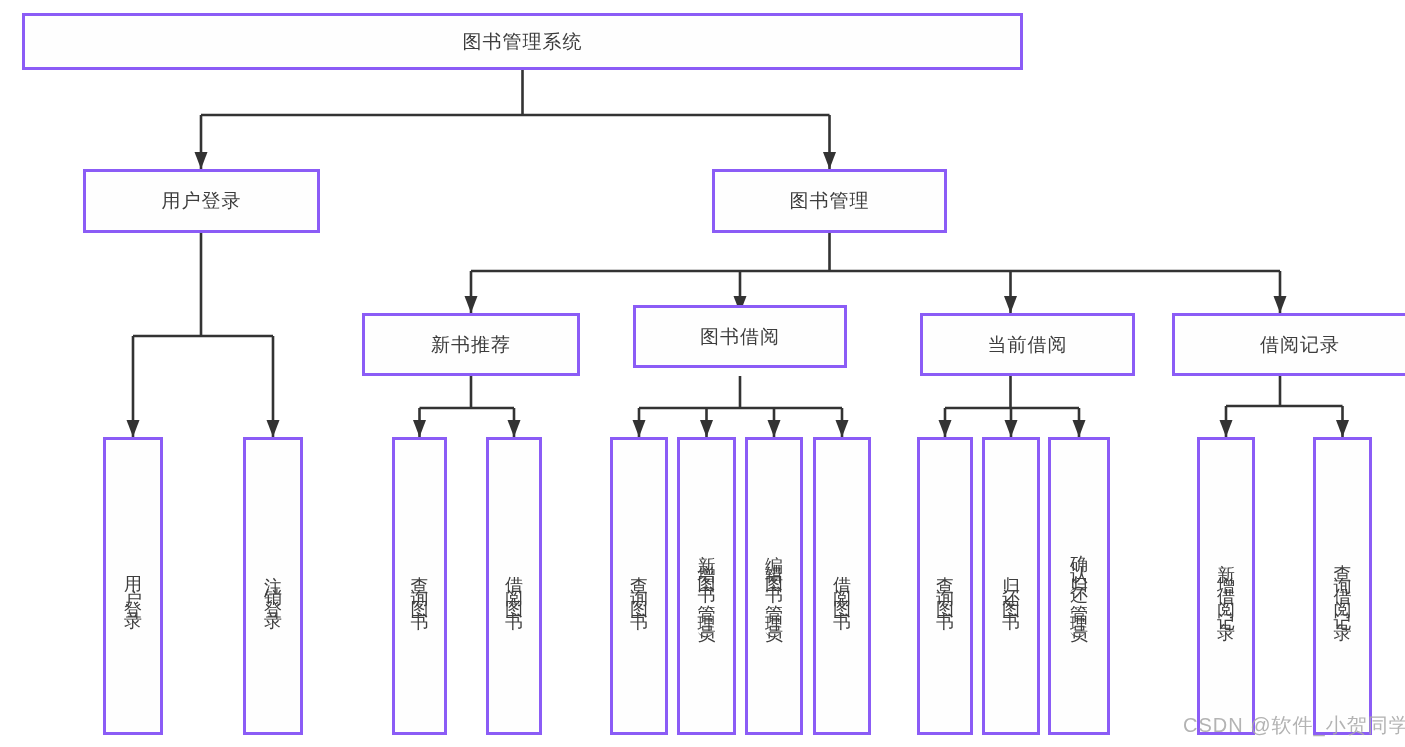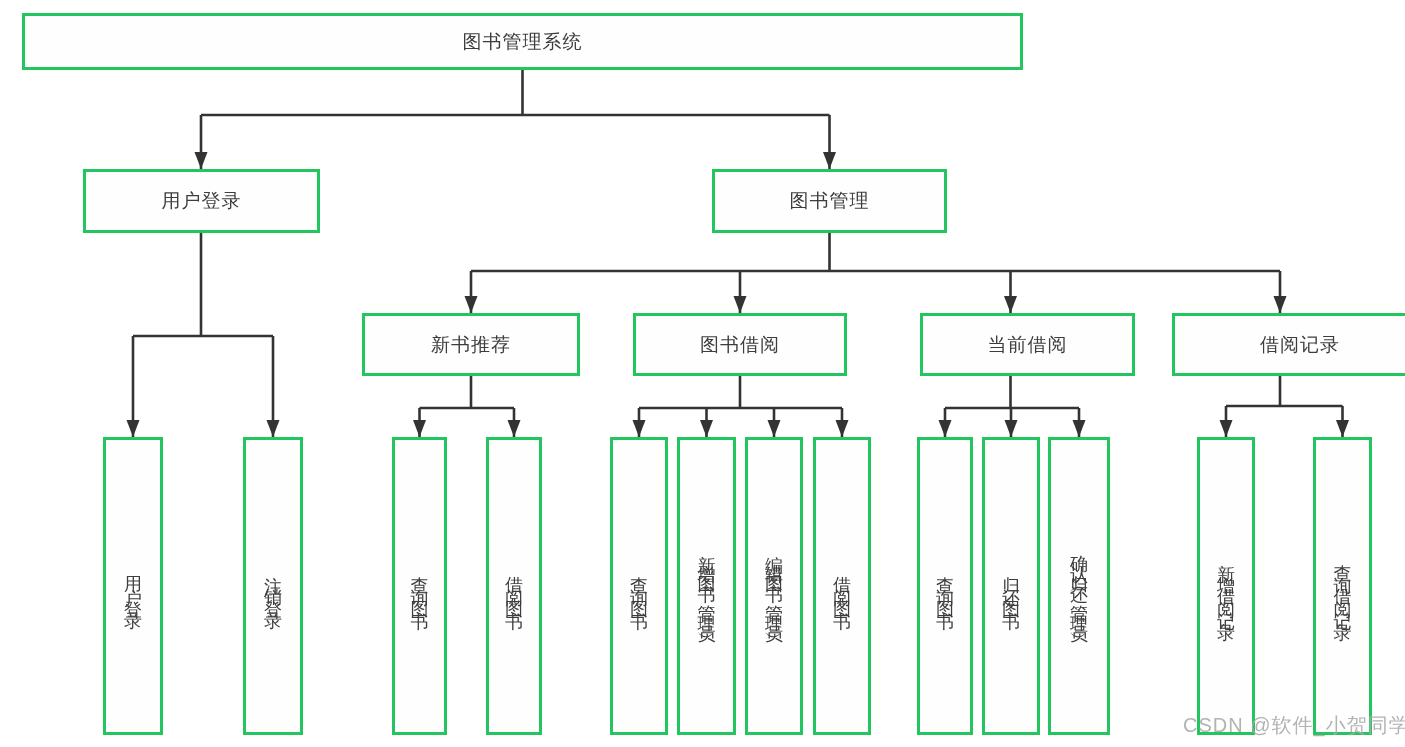--- a/index.html
+++ b/index.html
@@ -5,21 +5,21 @@
   html,body{margin:0;padding:0;}
   body{
     width:1405px;height:747px;position:relative;overflow:hidden;
     background:#ffffff;
     font-family:"Liberation Sans","DejaVu Sans",sans-serif;
   }
   .stage{position:absolute;left:0;top:0;width:1405px;height:747px;}
   svg.connectors{position:absolute;left:0;top:0;z-index:1;}
   .node{
     position:absolute;z-index:2;box-sizing:border-box;
-    background:#fefefe;border:3px solid #22c55e;color:#3d3d3d;
+    background:#fefefe;border:3px solid #8b5cf6;color:#3d3d3d;
     display:flex;align-items:center;justify-content:center;
     font-size:19px;letter-spacing:1px;text-align:center;
   }
   .vnode{font-size:18px;letter-spacing:0;}
   .vnode .vtxt{
     writing-mode:vertical-rl;text-orientation:mixed;
     letter-spacing:12px;line-height:1;white-space:nowrap;
   }
   .vnode .vtxt.tight{letter-spacing:10px;}
   .watermark{
@@ -87,21 +87,21 @@
       <polygon points="1219.5,420 1232.5,420 1226,437" fill="#333333"></polygon>
       <polygon points="1336,420 1349,420 1342.5,437" fill="#333333"></polygon>
     </svg>
 
   <div class="node" style="left:22px;top:13px;width:1001px;height:57px;">图书管理系统</div>
 
   <div class="node" style="left:83px;top:169px;width:237px;height:64px;">用户登录</div>
   <div class="node" style="left:712px;top:169px;width:235px;height:64px;">图书管理</div>
 
   <div class="node" style="left:362px;top:313px;width:218px;height:63px;">新书推荐</div>
-  <div class="node" style="left:633px;top:313px;width:214px;height:63px;">图书借阅</div>
+  <div class="node" style="left:633px;top:305px;width:214px;height:63px;">图书借阅</div>
   <div class="node" style="left:903px;top:313px;width:215px;height:63px;margin-left:17px;">当前借阅</div>
   <div class="node" style="left:1172px;top:313px;width:256px;height:63px;">借阅记录</div>
 
   <div class="node vnode" style="left:103px;top:437px;width:60px;height:298px;">
     <span class="vtxt">用户登录</span>
   </div>
   <div class="node vnode" style="left:243px;top:437px;width:60px;height:298px;">
     <span class="vtxt">注销登录</span>
   </div>
 

